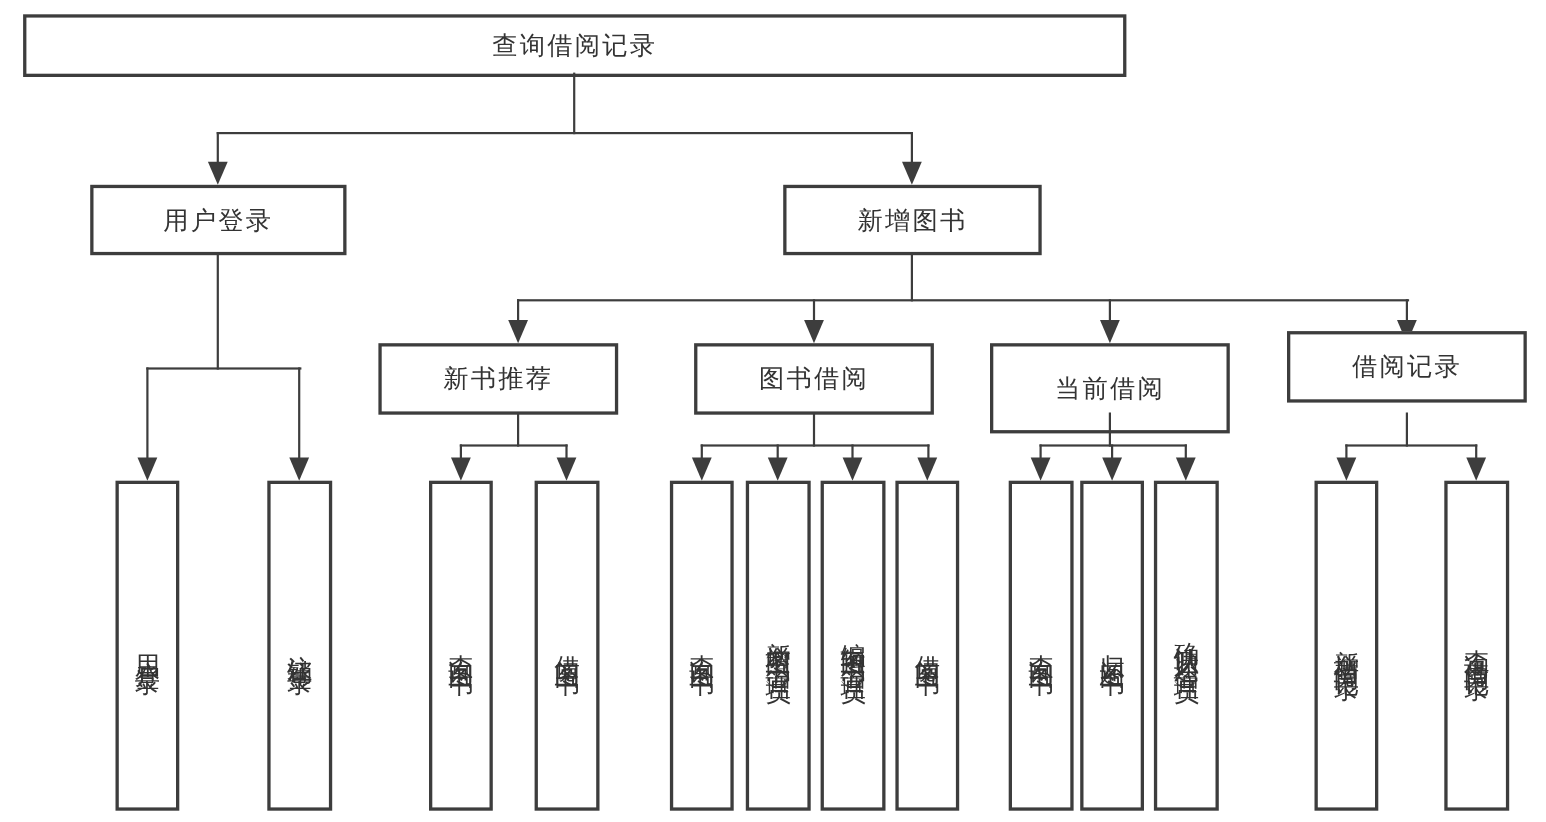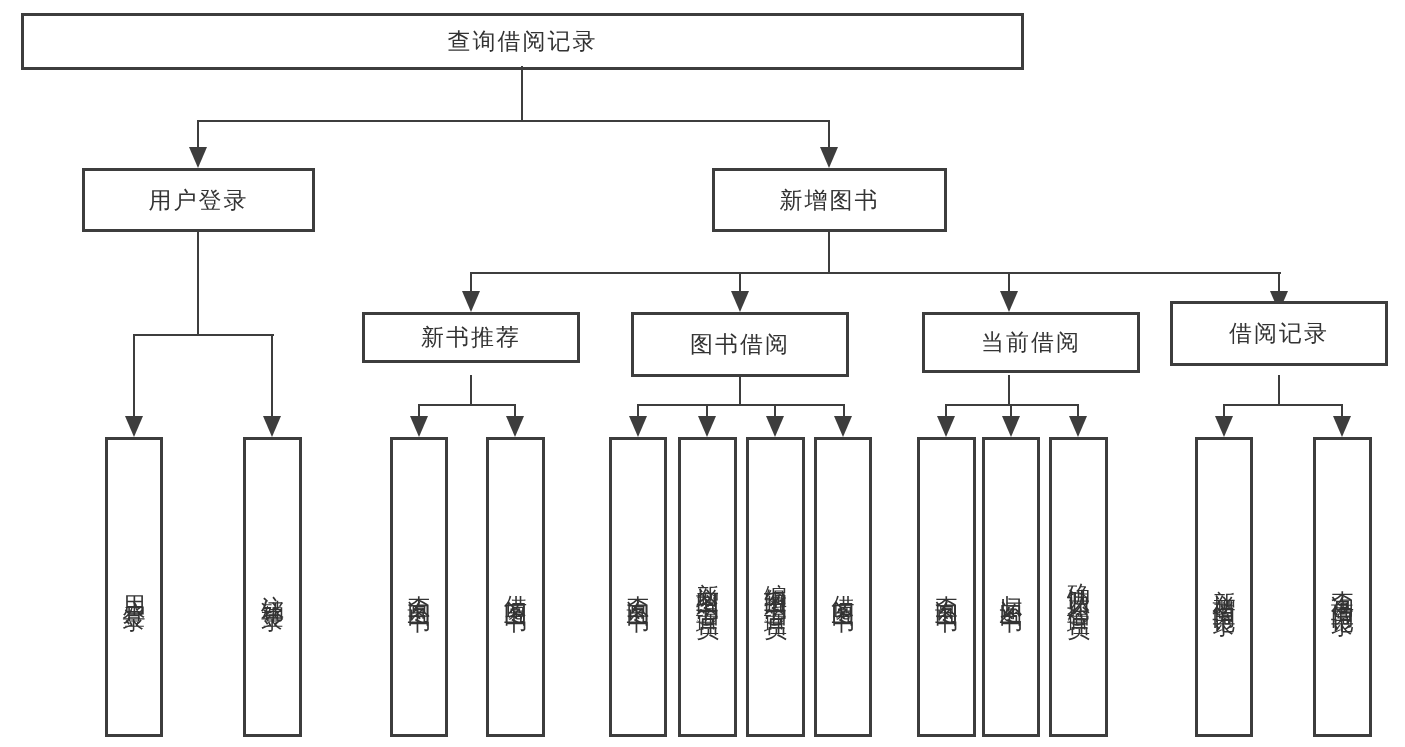--- a/index.html
+++ b/index.html
@@ -77,27 +77,27 @@
   <div class="hline" style="left:470px;top:272px;width:811px;"></div>
   <div class="vline" style="left:470px;top:272px;height:21px;"></div>
   <div class="arr" style="left:462px;top:291px;"></div>
   <div class="vline" style="left:739px;top:272px;height:21px;"></div>
   <div class="arr" style="left:731px;top:291px;"></div>
   <div class="vline" style="left:1008px;top:272px;height:21px;"></div>
   <div class="arr" style="left:1000px;top:291px;"></div>
   <div class="vline" style="left:1278px;top:272px;height:21px;"></div>
   <div class="arr" style="left:1270px;top:291px;"></div>
 
-  <div class="node" style="left:362px;top:312px;width:218px;height:51px;">
+  <div class="node" style="left:344px;top:312px;width:218px;height:65px;">
     <span>新书推荐</span>
   </div>
   <div class="node" style="left:631px;top:312px;width:218px;height:65px;text-align:right;">
     <span>图书借阅</span>
   </div>
-  <div class="node" style="left:900px;top:312px;width:218px;height:61px;margin-left:22px;">
+  <div class="node" style="left:900px;top:312px;width:218px;height:82px;">
     <span>当前借阅</span>
   </div>
   <div class="node" style="left:1170px;top:301px;width:218px;height:65px;">
     <span>借阅记录</span>
   </div>
 
   <div class="vline" style="left:470px;top:375px;height:31px;"></div>
   <div class="hline" style="left:418px;top:404px;width:98px;"></div>
   <div class="vline" style="left:418px;top:404px;height:14px;"></div>
   <div class="arr" style="left:410px;top:416px;"></div>

